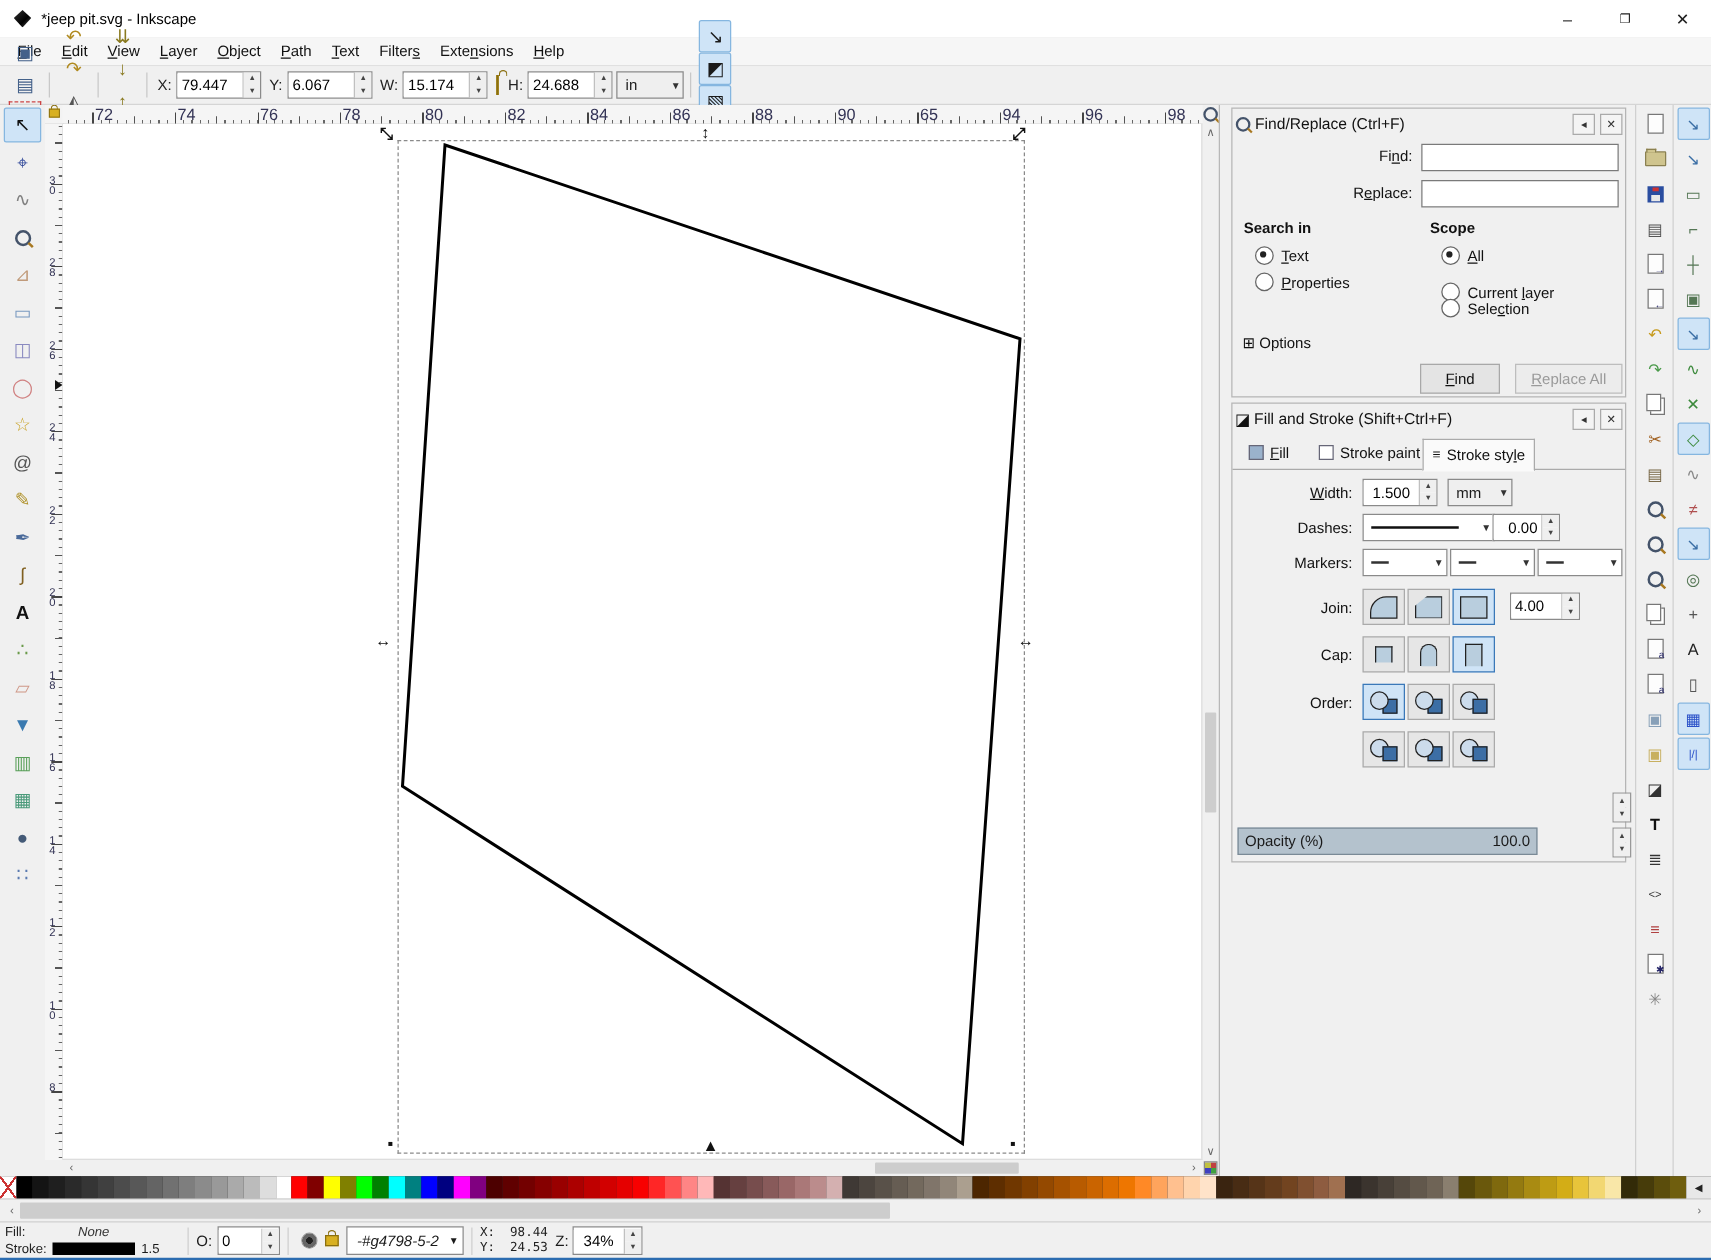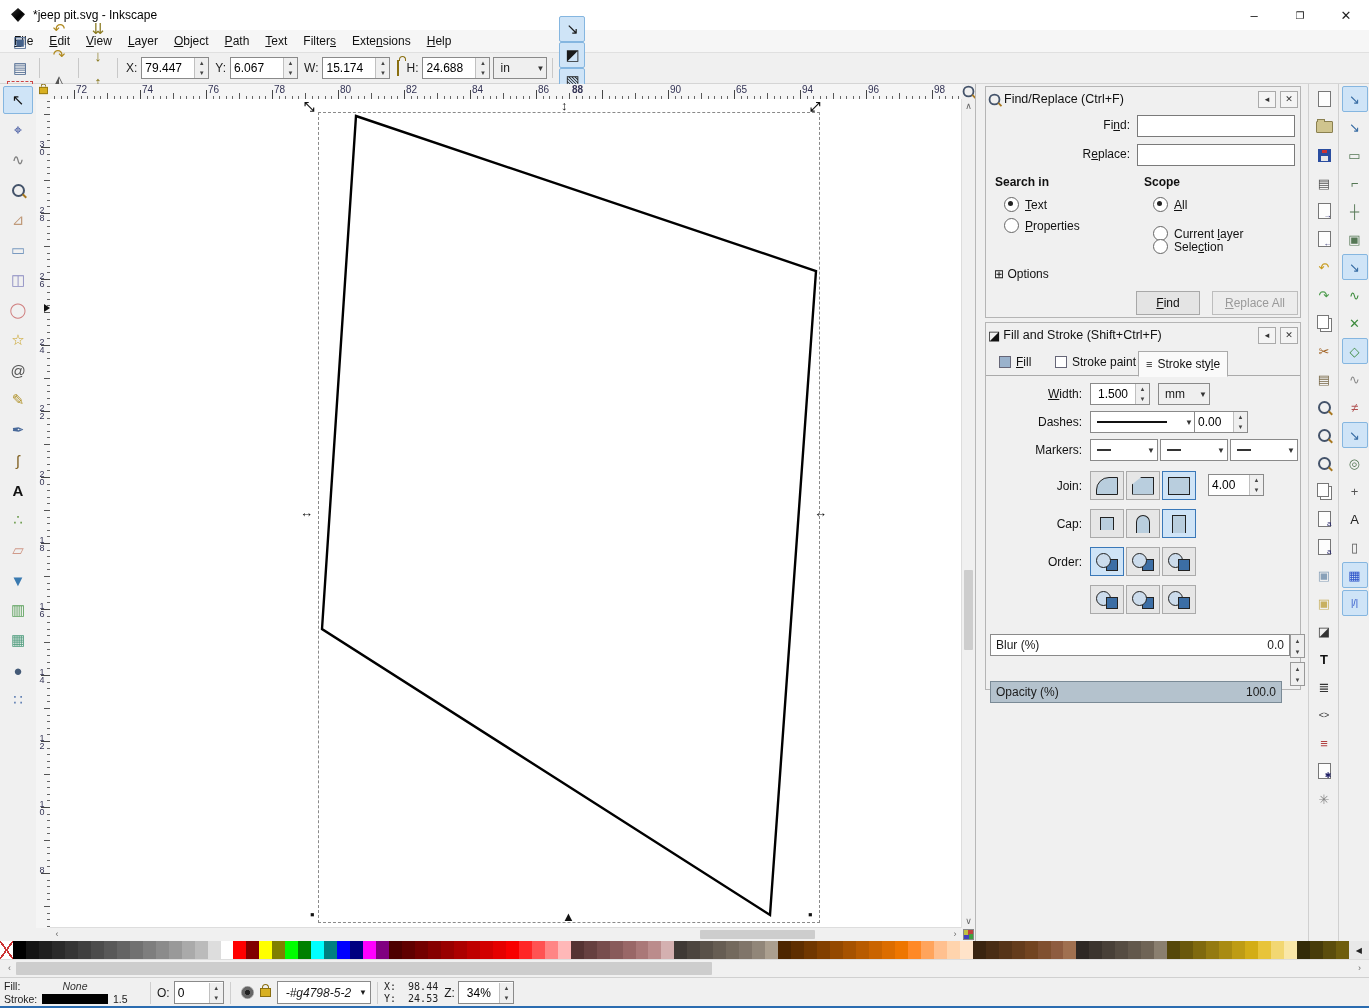--- a/index.html
+++ b/index.html
@@ -56,21 +56,21 @@
   .ci-lock:before{content:"";position:absolute;left:1px;top:-5px;width:5px;height:4px;border:1.5px solid #8a6f10;border-bottom:none;border-radius:4px 4px 0 0;}
   
   .canvas-zone{left:36px;top:84px;width:939px;height:857px;background:#f0f0f0;}
   .corner{left:0;top:0;width:14px;height:15px;background:#f3f3f3;border-bottom:1px solid #aaa;display:flex;align-items:flex-start;justify-content:center;}
   .hruler{left:14px;top:0;right:13px;height:15px;background:#f5f5f5;border-bottom:1px solid #999;
     background-image:
       repeating-linear-gradient(to right,transparent 0 24px,#444 24px 25px,transparent 25px 66px),
       repeating-linear-gradient(to right,transparent 0 24px,#555 24px 25px,transparent 25px 33px),
       repeating-linear-gradient(to right,transparent 0 4.2px,#666 4.2px 5.2px,transparent 5.2px 6.6px);
     background-size:100% 9px,100% 6px,100% 3px;background-position:left bottom,left bottom,left bottom;background-repeat:no-repeat;}
-  .hruler .rlab{position:absolute;top:0;font-size:10px;color:#335;}
+  .hruler .rlab{position:absolute;top:0;font-size:13px;color:#335;}
   .vruler{left:0;top:15px;width:14px;bottom:13px;background:#f5f5f5;border-right:1px solid #999;
     background-image:
       repeating-linear-gradient(to bottom,transparent 0 48px,#444 48px 49px,transparent 49px 66px),
       repeating-linear-gradient(to bottom,transparent 0 15px,#555 15px 16px,transparent 16px 33px),
       repeating-linear-gradient(to bottom,transparent 0 1.8px,#666 1.8px 2.8px,transparent 2.8px 6.6px);
     background-size:9px 100%,6px 100%,3px 100%;background-position:right top,right top,right top;background-repeat:no-repeat;}
   .vruler .rlab{position:absolute;left:1px;font-size:9px;line-height:8px;color:#335;text-align:center;width:10px;}
   .vmarker{position:absolute;right:0;width:0;height:0;border-top:4px solid transparent;border-bottom:4px solid transparent;border-left:6px solid #111;}
   .canvas{left:14px;top:15px;right:13px;bottom:13px;background:#fff;overflow:hidden;}
   .selbox{position:absolute;border:1px dashed #8a8a8a;}
@@ -344,21 +344,21 @@
     </div>
   <div class="abs hruler" id="hruler">
       <span class="rlab" style="left: 26px;">72</span>
       <span class="rlab" style="left: 92px;">74</span>
       <span class="rlab" style="left: 158px;">76</span>
       <span class="rlab" style="left: 224px;">78</span>
       <span class="rlab" style="left: 290px;">80</span>
       <span class="rlab" style="left: 356px;">82</span>
       <span class="rlab" style="left: 422px;">84</span>
       <span class="rlab" style="left: 488px;">86</span>
-      <span class="rlab" style="left: 522px; font-weight: bold;">88</span>
+      <span class="rlab" style="left: 554px;">88</span>
       <span class="rlab" style="left: 620px;">90</span>
       <span class="rlab" style="left: 686px;">65</span>
       <span class="rlab" style="left: 752px;">94</span>
       <span class="rlab" style="left: 818px;">96</span>
       <span class="rlab" style="left: 884px;">98</span>
     </div>
   <div class="abs cornertr">
       <span class="ci-mag mag-sm"></span>
     </div>
   <div class="abs vruler" id="vruler">
@@ -469,21 +469,21 @@
         <span>mm</span>
         <span class="chev">▼</span>
       </span>
 
     <span class="lbl" style="right:218px;top:92px;">Dashes:</span>
     <span class="dd abs" style="left:104px;top:88px;width:96px;justify-content:space-between;background:#fff;">
         <span class="dashline"></span>
         <span class="chev">▼</span>
       </span>
     <span class="spinbox abs" style="left:208px;top:88px;">
-        <input style="width: 32px;" value="0.00">
+        <input style="width: 32px; text-align: right;" value="0.00">
         <span class="spincol">
           <span>▲</span>
           <span>▼</span>
         </span>
       </span>
 
     <span class="lbl" style="right:218px;top:120px;">Markers:</span>
     <span class="dd abs" style="left:104px;top:116px;width:58px;justify-content:space-between;background:#fff;">
         <span class="mark-dash"></span>
         <span class="chev">▼</span>
@@ -557,29 +557,25 @@
           <span class="c"></span>
         </span>
       </div>
     <div class="jbtn" style="left:176px;top:262px;">
         <span class="ord alt">
           <span class="c"></span>
           <span class="s"></span>
         </span>
       </div>
 
-    <div class="slider" style="left:4px;top:311px;width:300px;">
-      <span>Blur (%)</span>
-      <span>0.0</span>
-    </div>
     <span class="spincol abs" style="left:304px;top:311px;height:22px;border:1px solid #999;">
         <span>▲</span>
         <span>▼</span>
       </span>
-    <div class="slider full" style="left:4px;top:358px;width:292px;">
+    <div class="slider full" style="left:4px;top:339px;width:240px;">
       <span>Opacity (%)</span>
       <span>100.0</span>
     </div>
     <span class="spincol abs" style="left:304px;top:339px;height:22px;border:1px solid #999;">
         <span>▲</span>
         <span>▼</span>
       </span>
   </div>
 </div>
 

